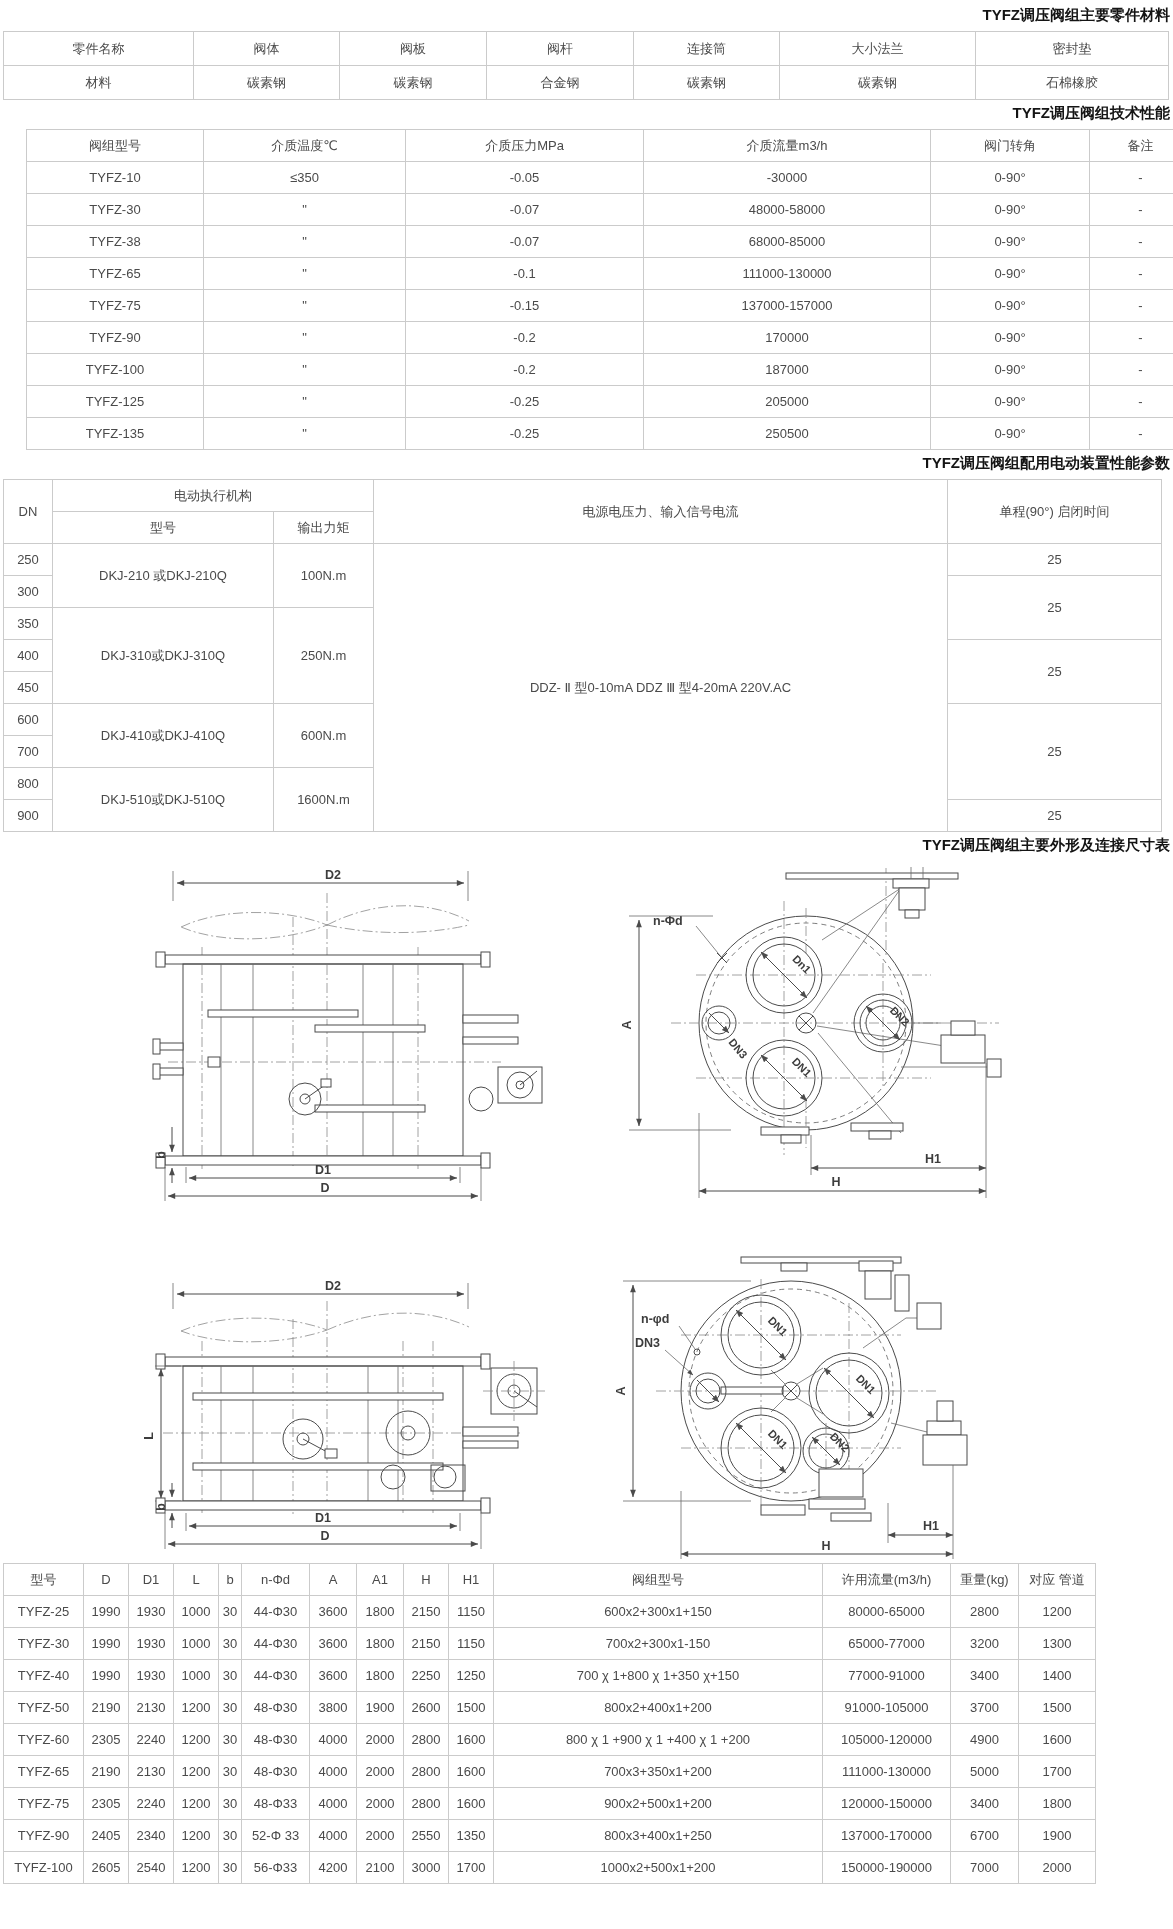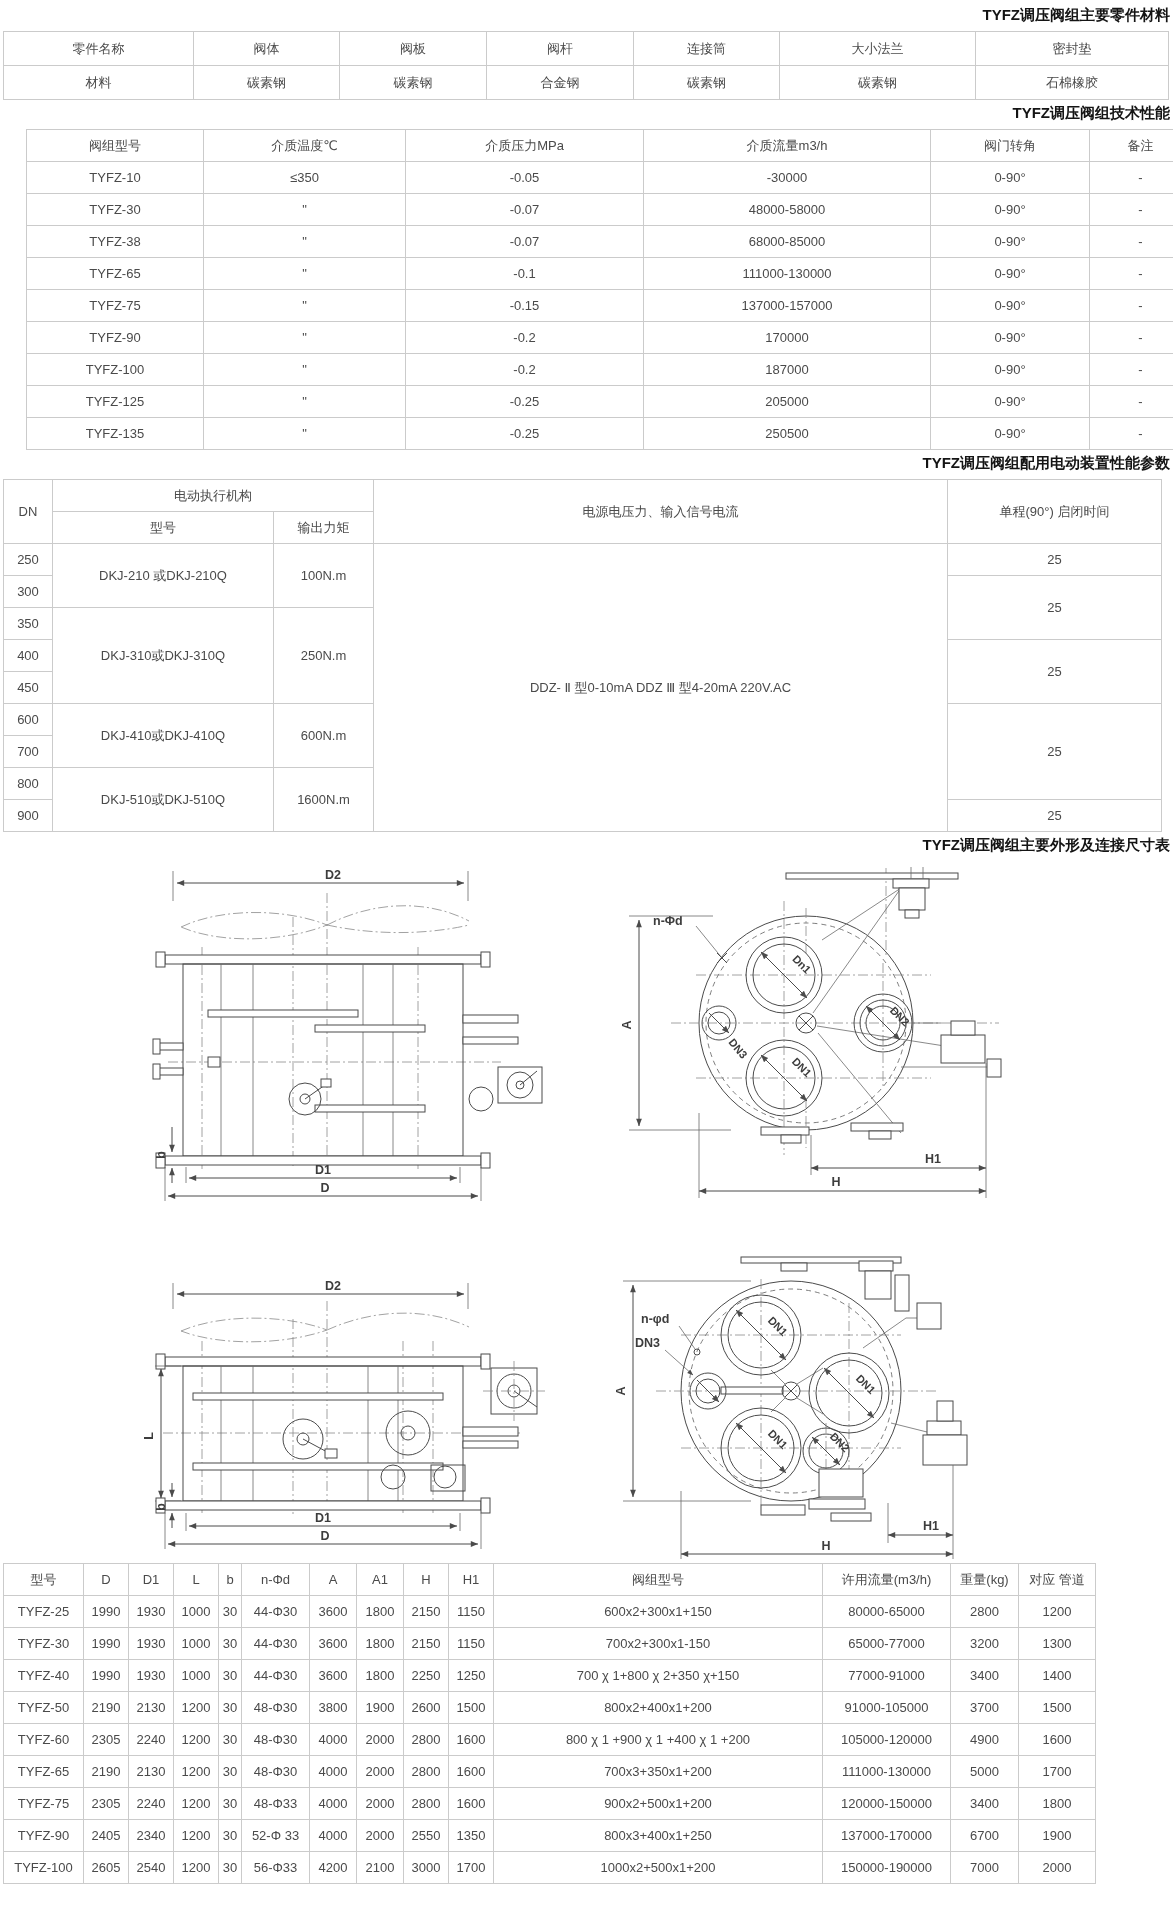--- a/index.html
+++ b/index.html
@@ -563,21 +563,21 @@
           <td>TYFZ-40</td>
           <td>1990</td>
           <td>1930</td>
           <td>1000</td>
           <td>30</td>
           <td>44-Φ30</td>
           <td>3600</td>
           <td>1800</td>
           <td>2250</td>
           <td>1250</td>
-          <td>700 χ 1+800 χ 2+350 χ+150</td>
+          <td>700 χ 1+800 χ 1+350 χ+150</td>
           <td>77000-91000</td>
           <td>3400</td>
           <td>1400</td>
         </tr>
         <tr>
           <td>TYFZ-50</td>
           <td>2190</td>
           <td>2130</td>
           <td>1200</td>
           <td>30</td>

